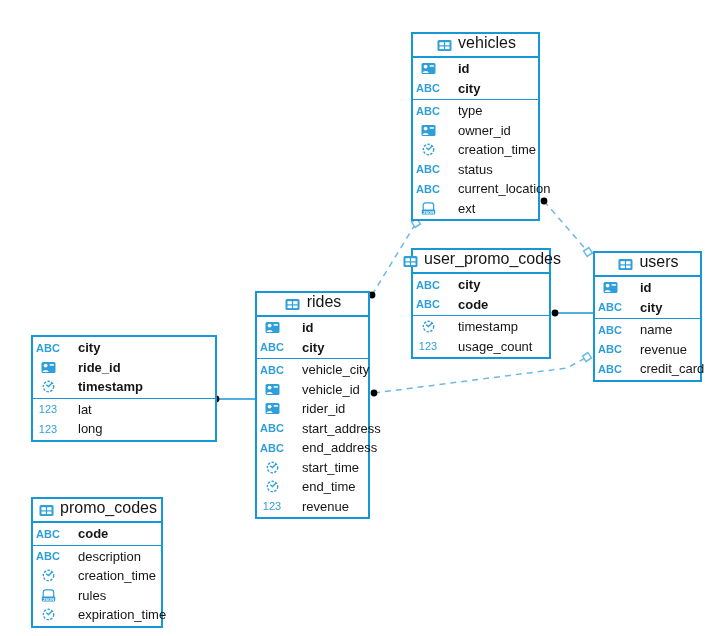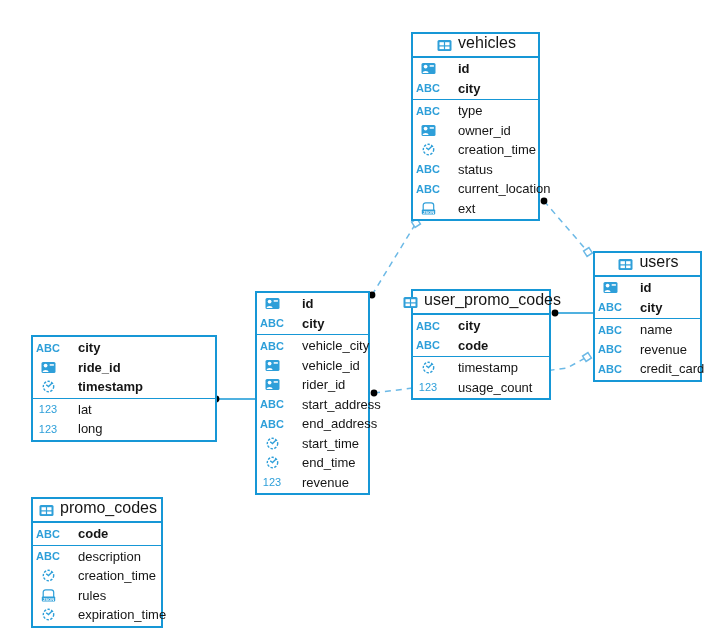--- a/index.html
+++ b/index.html
@@ -131,21 +131,21 @@
               <svg width="15" height="13" viewBox="0 0 15 13">
                 <rect x="2.2" y="0.8" width="10.5" height="10.5" rx="2.5" fill="#fff" stroke="#2e9fd9" stroke-width="1.2"></rect>
                 <rect x="0.8" y="7.6" width="13.4" height="5" rx="1" fill="#2e9fd9"></rect>
                 <text x="7.5" y="11.6" text-anchor="middle" fill="#ffffff" font-size="4.2" font-weight="bold" font-family="&quot;Liberation Sans&quot;,sans-serif">JSON</text>
               </svg>
             </span>
             <span class="fname">ext</span>
           </div>
         </div>
       </div>
-      <div class="er-table" style="left: 411px; top: 248px; width: 140px; margin-top: 41px;">
+      <div class="er-table" style="left: 411px; top: 248px; width: 140px;">
         <div class="er-header">
           <span class="ficon">
             <svg width="15" height="13" viewBox="0 0 15 13">
               <rect x="0.5" y="1" width="14" height="11" rx="1.5" fill="#2e9fd9"></rect>
               <rect x="2.5" y="3.2" width="4.4" height="3.1" fill="#fff"></rect>
               <rect x="8.1" y="3.2" width="4.4" height="3.1" fill="#fff"></rect>
               <rect x="2.5" y="7.5" width="4.4" height="2.6" fill="#fff"></rect>
               <rect x="8.1" y="7.5" width="4.4" height="2.6" fill="#fff"></rect>
             </svg>
           </span>
@@ -231,20 +231,32 @@
           </div>
           <div class="er-row">
             <span class="ficon">
               <span class="txticon">ABC</span>
             </span>
             <span class="fname">credit_card</span>
           </div>
         </div>
       </div>
       <div class="er-table" style="left: 255px; top: 291px; width: 115px;">
+        <div class="er-header">
+          <span class="ficon">
+            <svg width="15" height="13" viewBox="0 0 15 13">
+              <rect x="0.5" y="1" width="14" height="11" rx="1.5" fill="#2e9fd9"></rect>
+              <rect x="2.5" y="3.2" width="4.4" height="3.1" fill="#fff"></rect>
+              <rect x="8.1" y="3.2" width="4.4" height="3.1" fill="#fff"></rect>
+              <rect x="2.5" y="7.5" width="4.4" height="2.6" fill="#fff"></rect>
+              <rect x="8.1" y="7.5" width="4.4" height="2.6" fill="#fff"></rect>
+            </svg>
+          </span>
+          <span>rides</span>
+        </div>
         <div class="er-section pk">
           <div class="er-row pk">
             <span class="ficon">
               <svg width="15" height="13" viewBox="0 0 15 13">
                 <rect x="0.5" y="1" width="14" height="11" rx="1.5" fill="#2e9fd9"></rect>
                 <circle cx="4.6" cy="4.6" r="1.9" fill="#fff"></circle>
                 <path d="M1.6 11 C1.6 8.2 7.6 8.2 7.6 11 Z" fill="#fff"></path>
                 <rect x="8.7" y="3.2" width="4.2" height="1.5" fill="#fff"></rect>
               </svg>
             </span>

